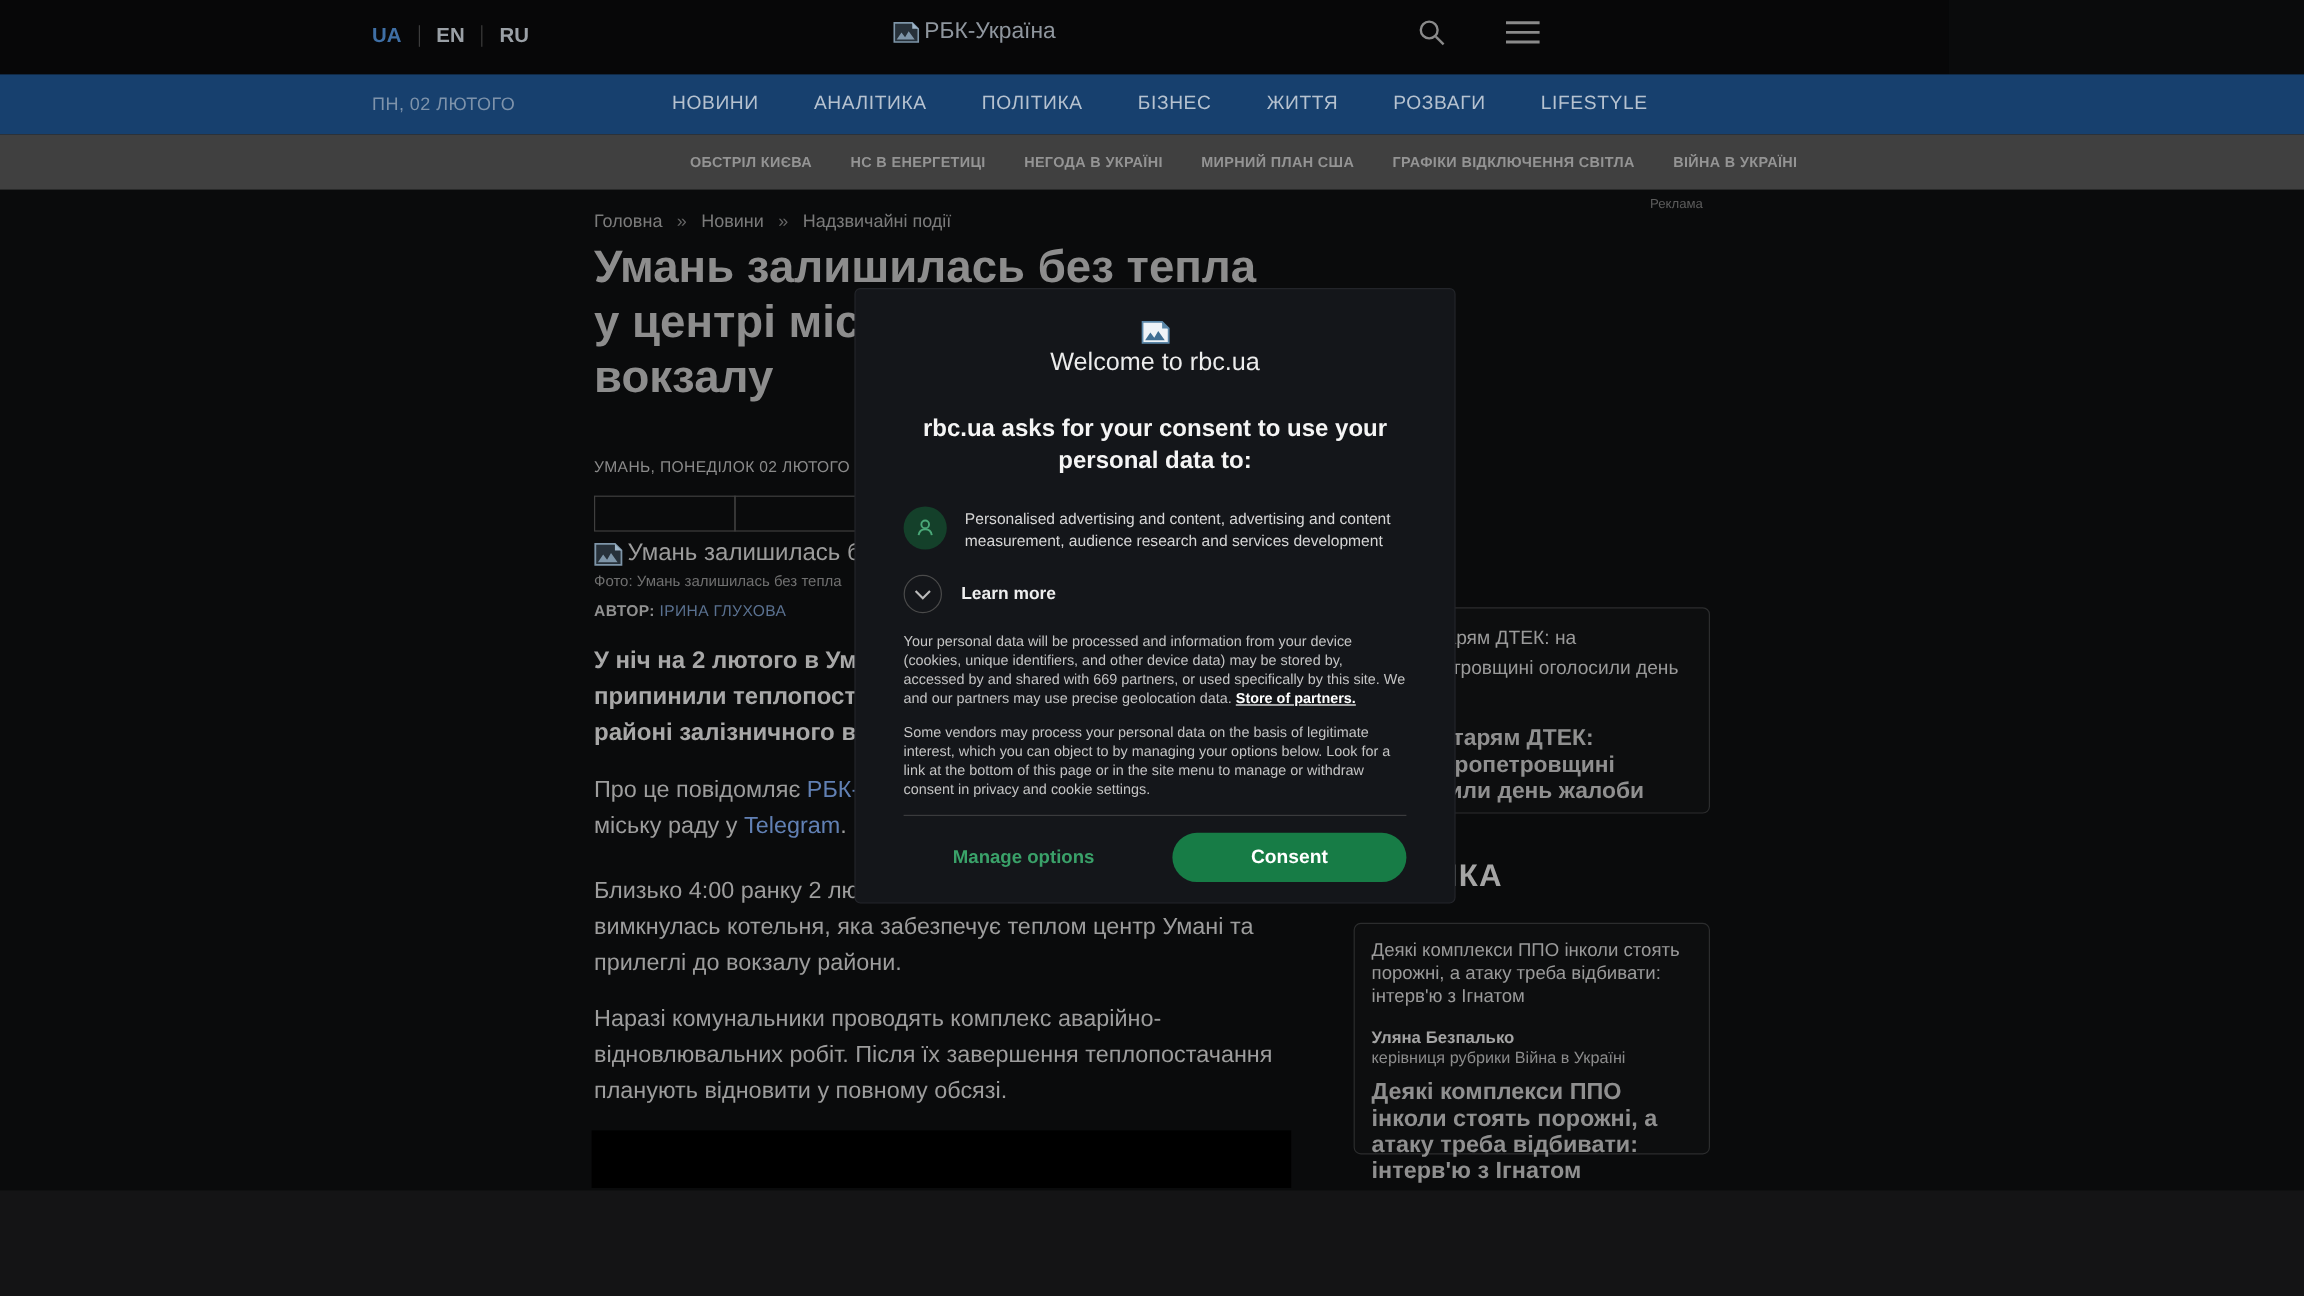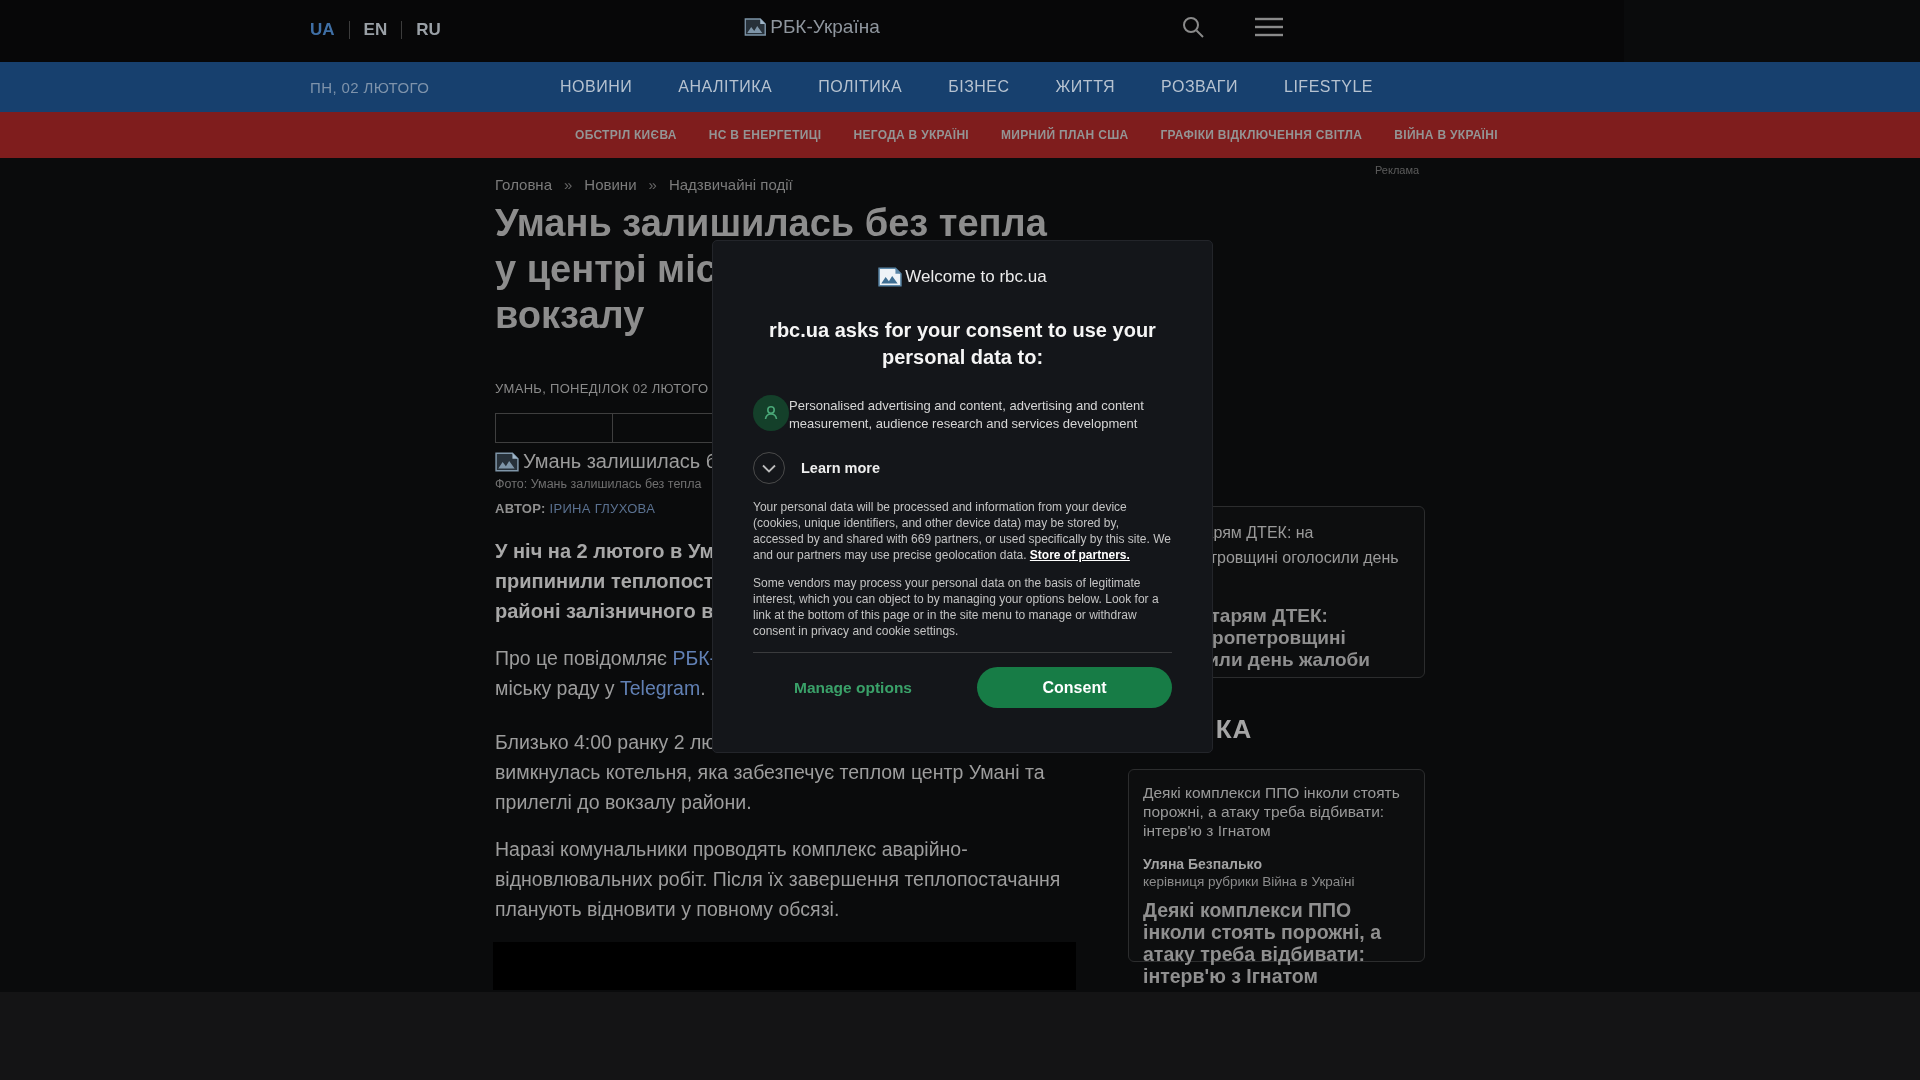--- a/index.html
+++ b/index.html
@@ -20,21 +20,21 @@
   .top-icons { position:absolute; right:340px; top:14px; display:flex; gap:48px; align-items:center; }
 
   
   .navbar { position:absolute; left:0; top:62px; width:1920px; height:50px; background:#17406e;
             display:flex; align-items:center; }
   .nav-date { position:absolute; left:310px; color:#7e93ab; font-size:15px; letter-spacing:0.4px; }
   .nav-items { position:absolute; left:560px; display:flex; gap:46px; }
   .nav-item { color:#b6c2d0; font-size:16px; letter-spacing:0.5px; cursor:pointer; }
 
   
-  .topicsbar { position:absolute; left:0; top:112px; width:1920px; height:46px; background:#7f1d1d;
+  .topicsbar { position:absolute; left:0; top:112px; width:1920px; height:46px; background:#404040;
                display:flex; align-items:center; }
   .topics { position:absolute; left:575px; display:flex; gap:32px; }
   .topic { color:#949494; font-size:12px; font-weight:bold; letter-spacing:0.3px; cursor:pointer; }
 
   .ad-label { position:absolute; left:1375px; top:164px; font-size:11px; color:#5c5c5c; }
 
   
   .breadcrumb { position:absolute; left:495px; top:176px; display:flex; gap:12px; align-items:center;
                 font-size:15px; color:#7b7b7b; }
   .crumb { cursor:pointer; }
@@ -80,24 +80,24 @@
                   color:#a5a5a5; letter-spacing:1px; }
 
   
   .footer-strip { position:absolute; left:0; top:992px; width:1920px; height:88px; background:#141415; }
 
   
   .modal { position:absolute; left:712px; top:240px; width:501px; height:513px;
            background:#14161a; border:1px solid #23252a; border-radius:5px; z-index:10;
            padding:26px 40px 0; color:#e8e8e8; }
   .modal-logo { display:flex; align-items:center; justify-content:center; gap:3px;
-                font-size:17px; color:#ececec; }
+                font-size:21px; color:#ececec;flex-direction:column; }
   .modal-heading { margin-top:30px; text-align:center; font-size:20px; line-height:27px;
                    font-weight:bold; color:#f5f5f5; }
-  .purpose { display:flex; align-items:flex-start; margin-top:24px; }
+  .purpose { display:flex; align-items:flex-start; gap:15px; margin-top:24px; }
   .purpose + .purpose { margin-top:20px; }
   .purpose-icon { flex:0 0 36px; width:36px; height:36px; border-radius:50%; background:#14402a;
                   display:flex; align-items:center; justify-content:center; }
   .purpose-text { font-size:13px; line-height:17.5px; color:#d6d6d6; padding-top:2px; }
   .purpose:nth-child(2) .purpose-text, .purpose-single { padding-top:10px; }
   .learn-row { display:flex; align-items:center; gap:16px; margin-top:20px; cursor:pointer;text-align:center; }
   .learn-circle { width:32px; height:32px; border-radius:50%; border:1px solid #4a4a4a;
                   display:flex; align-items:center; justify-content:center; }
   .learn-label { font-size:14.5px; font-weight:bold; color:#eeeeee; }
   .modal-body { margin-top:15px; font-size:12px; line-height:16px; color:#c4c4c4; }

